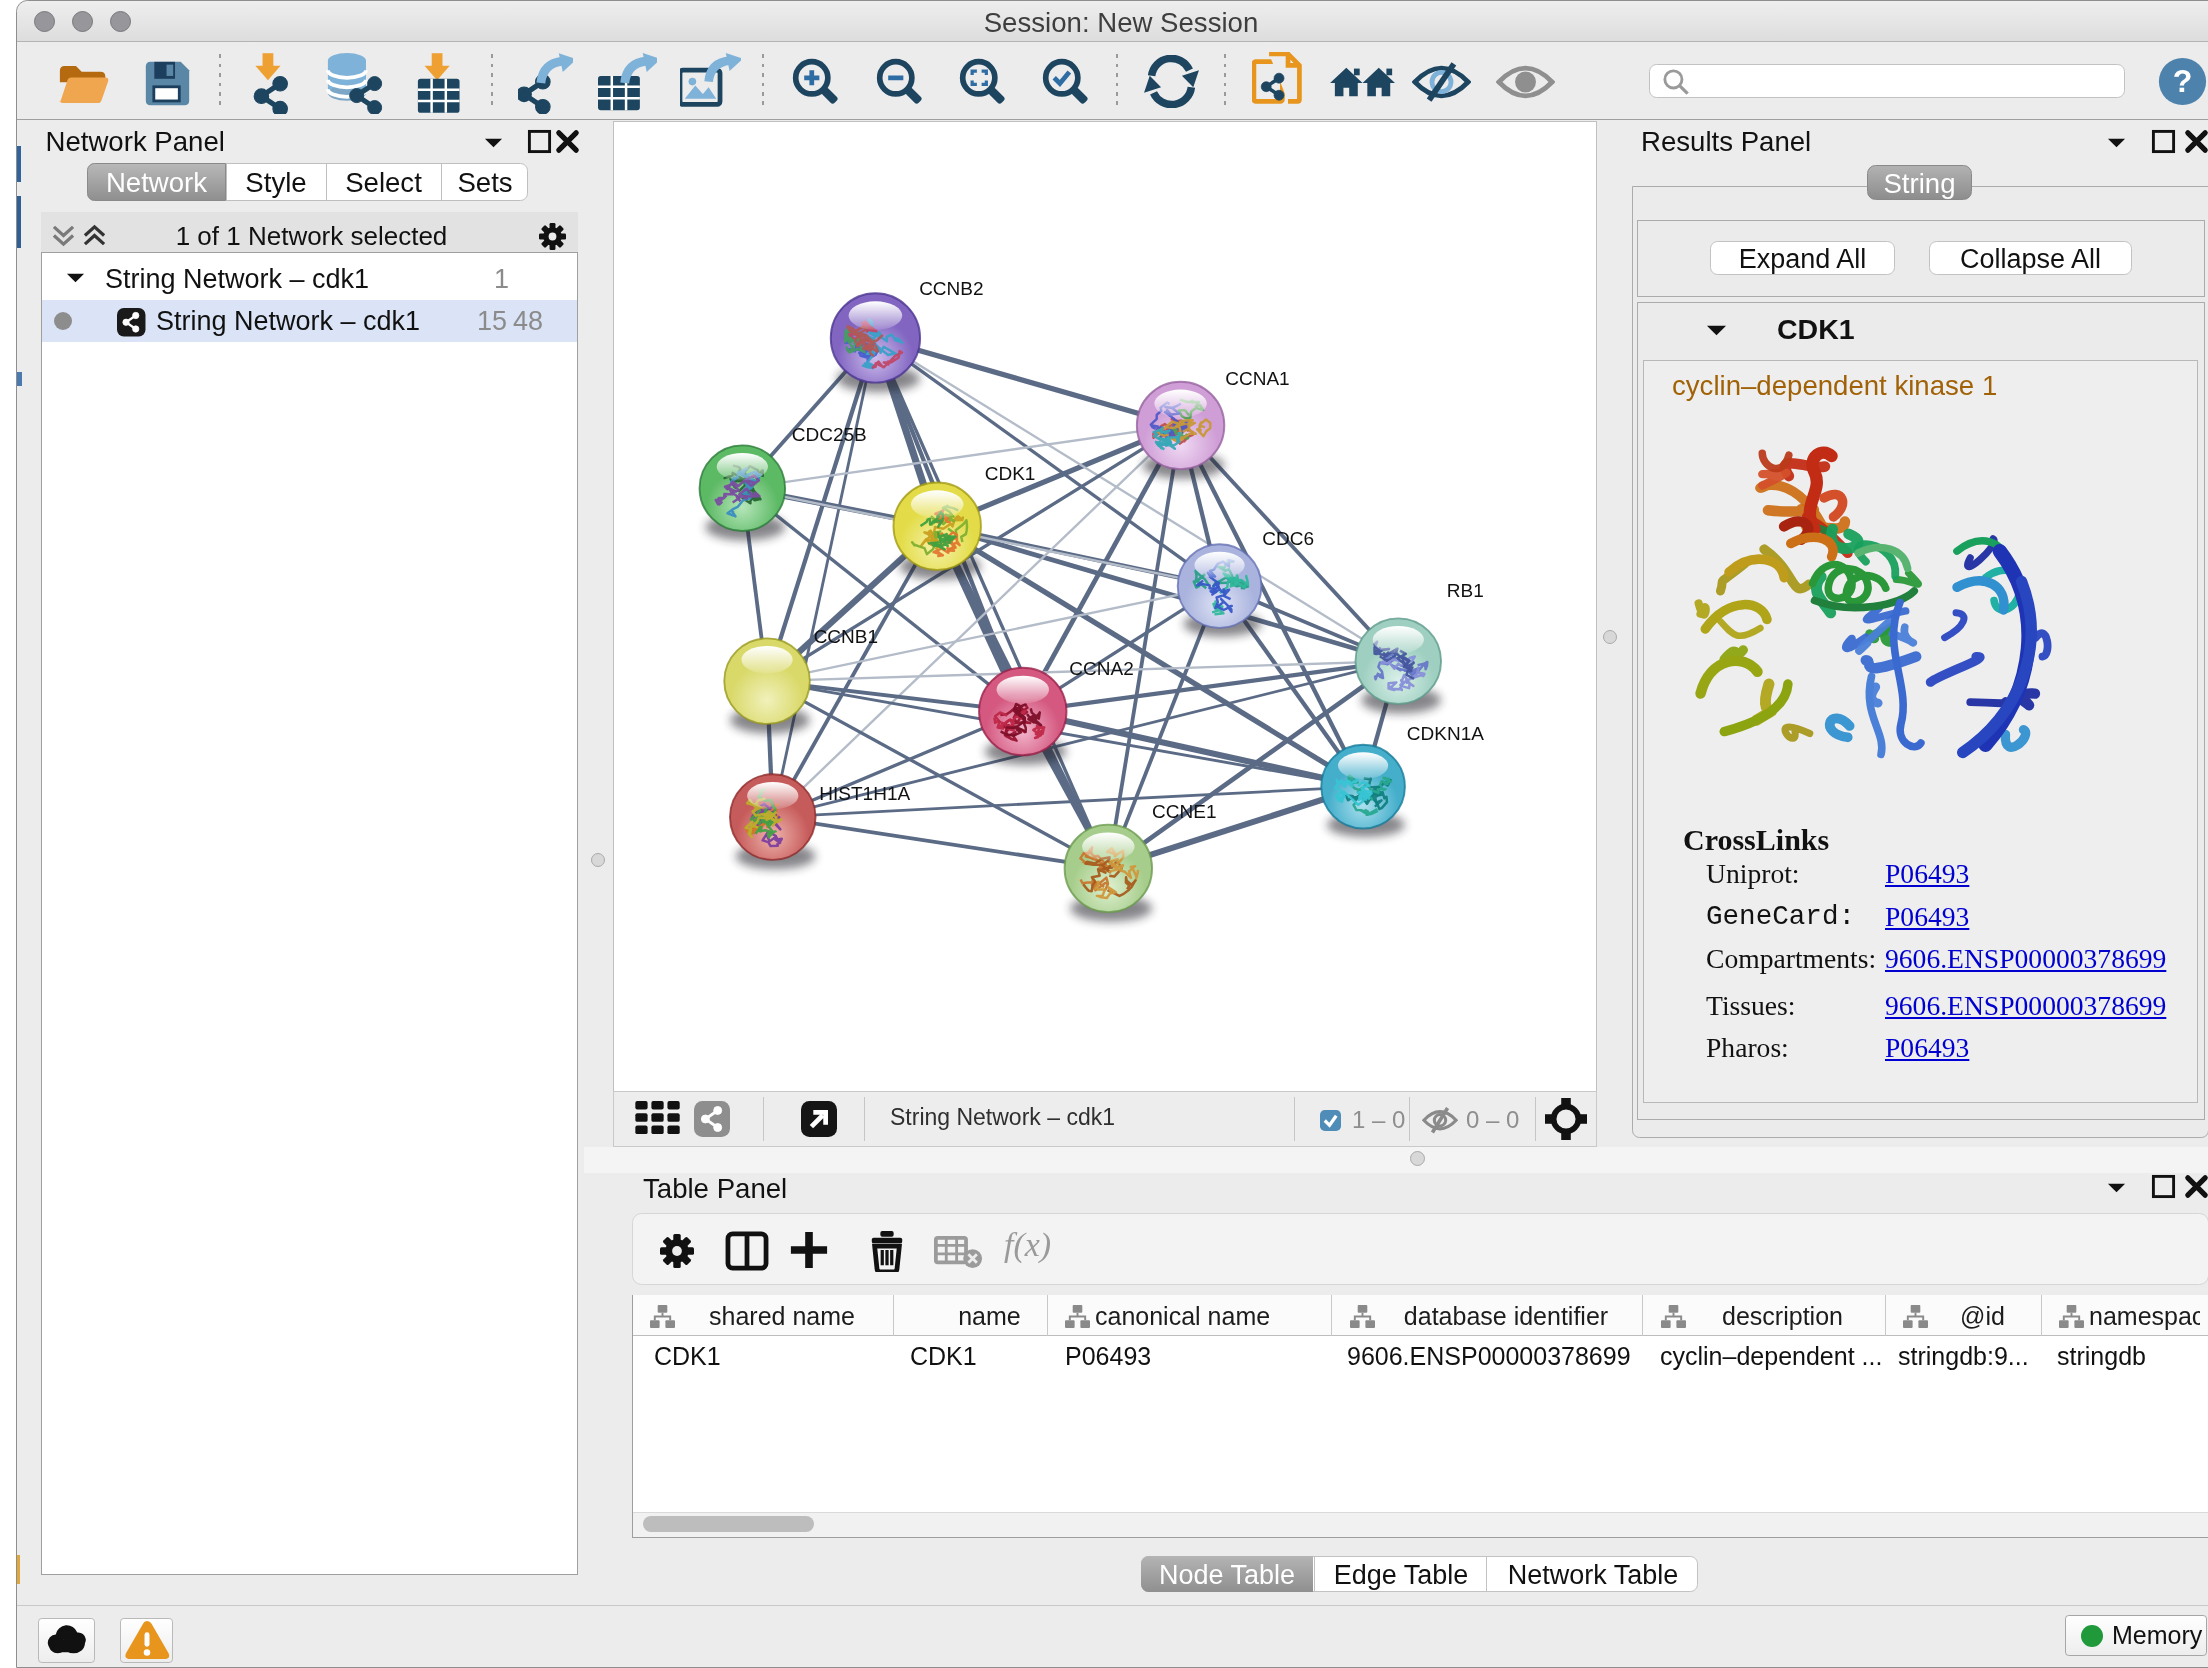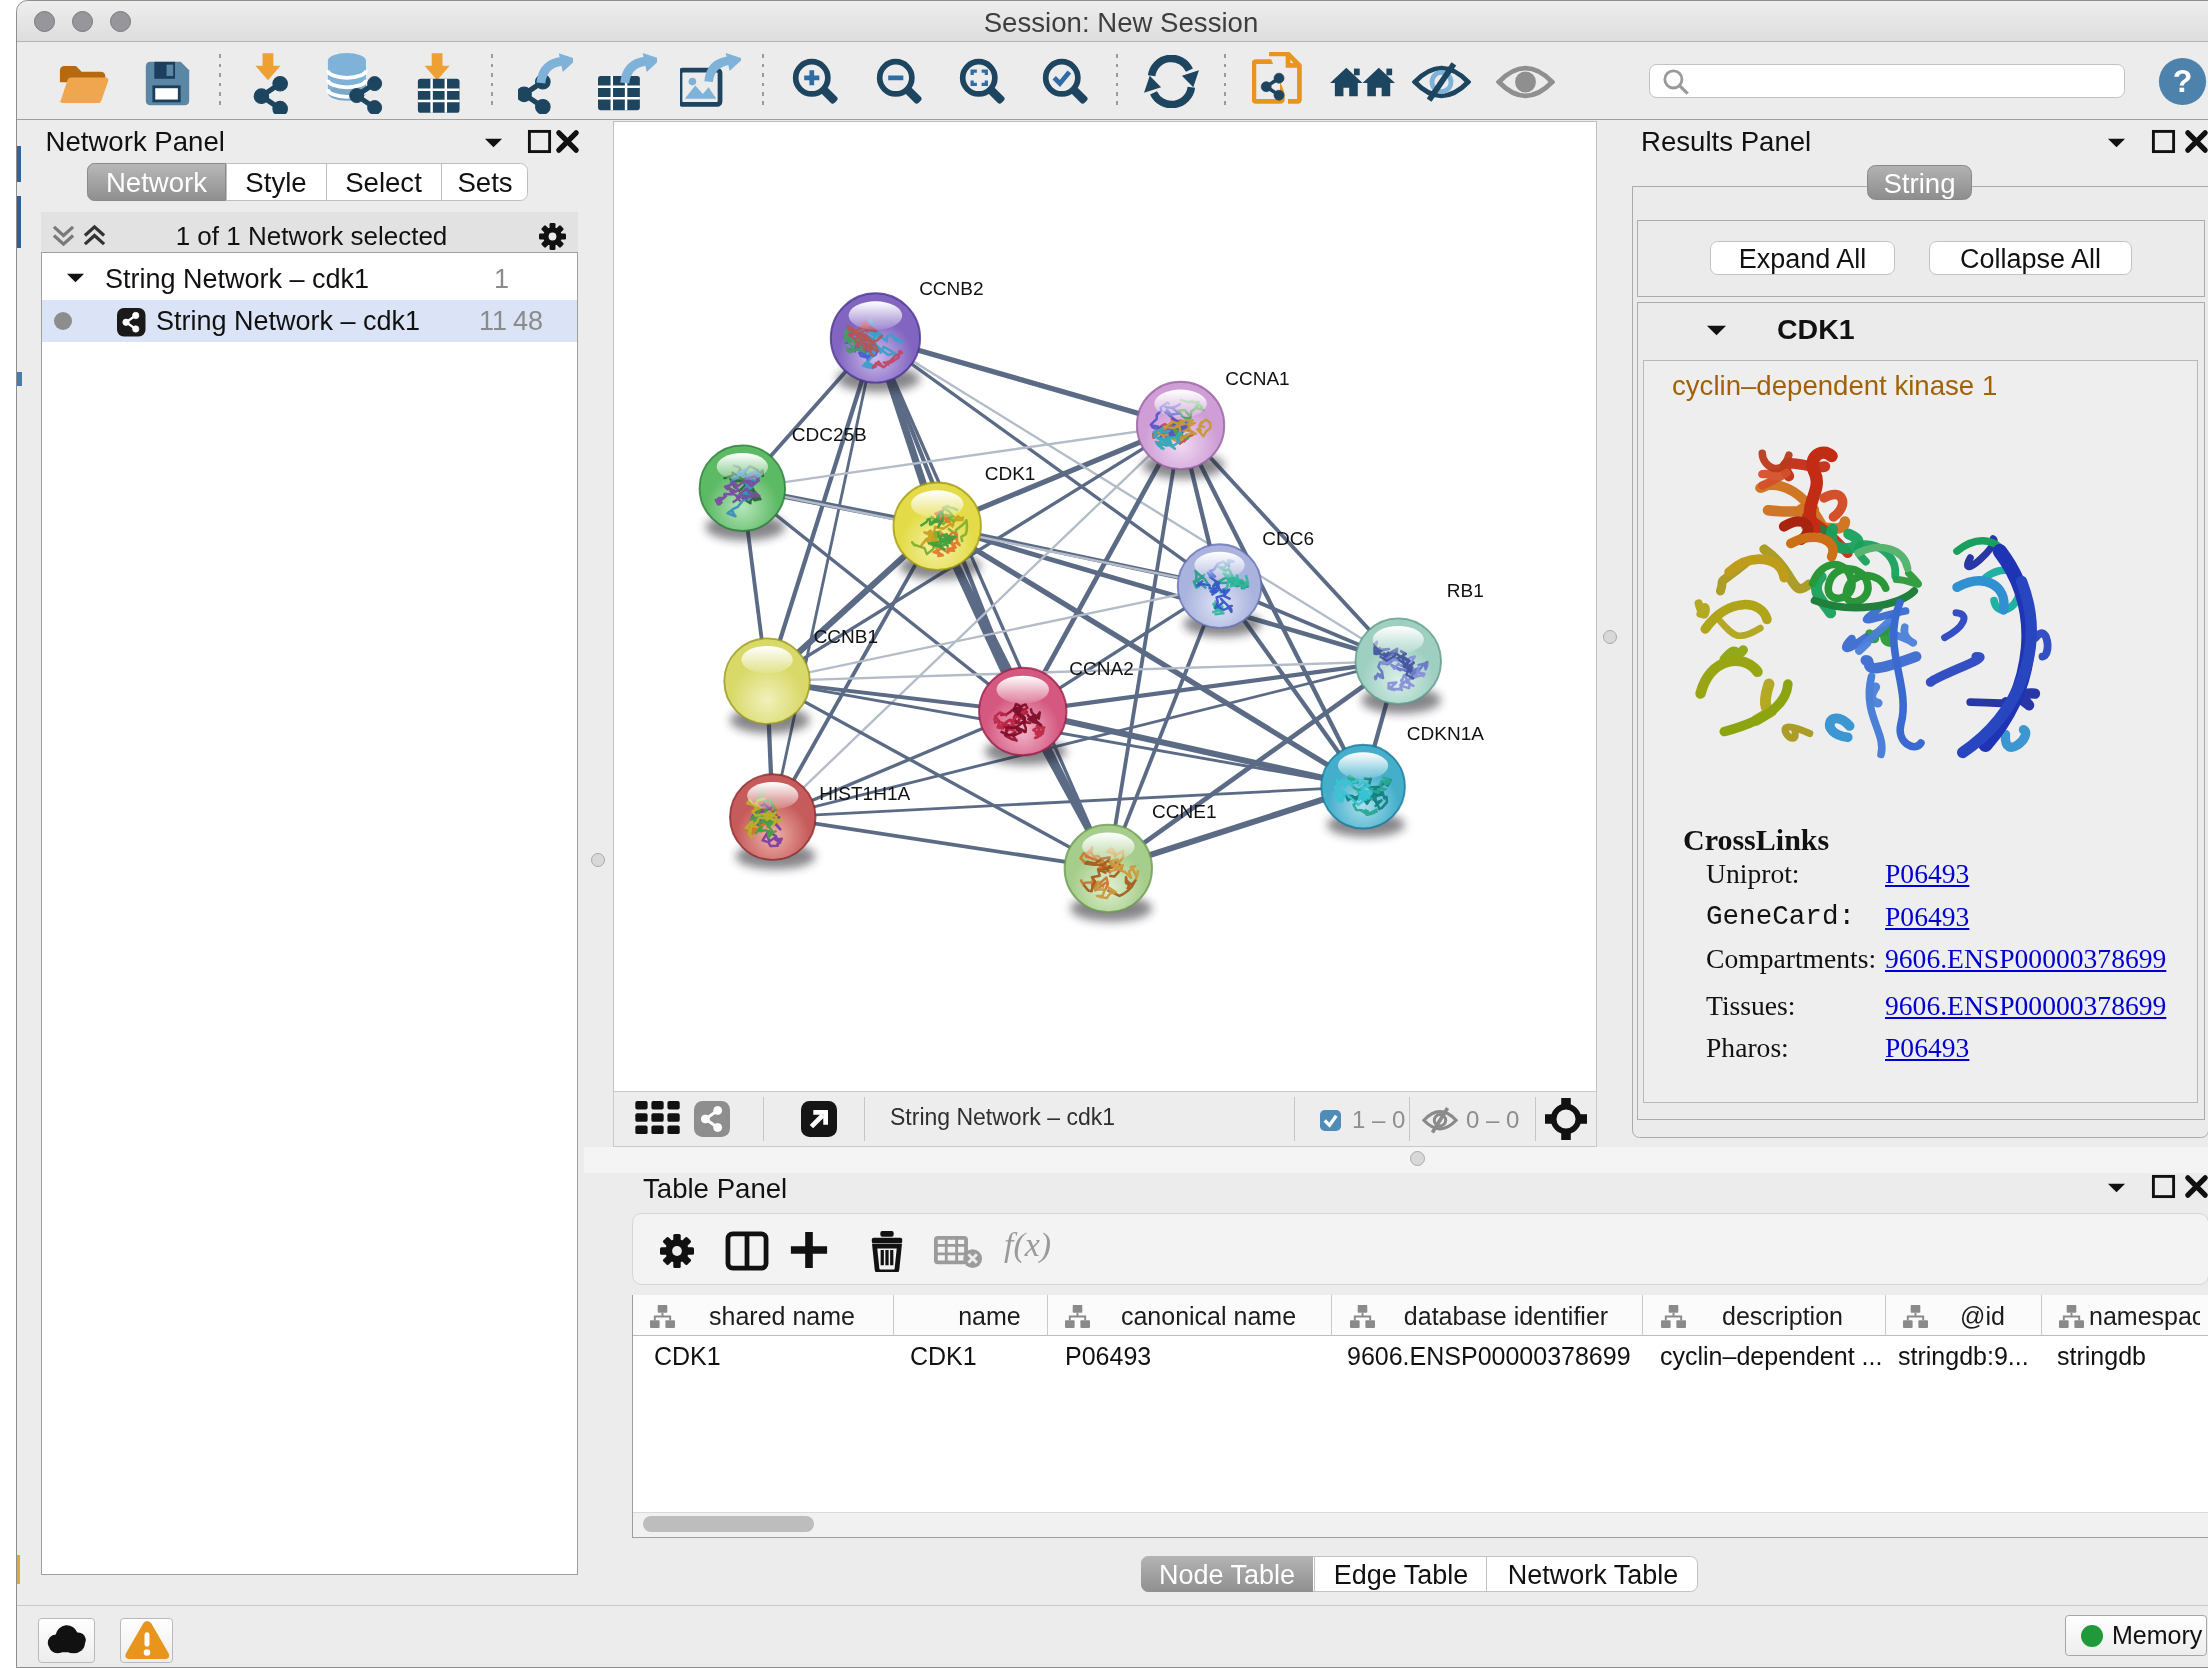--- a/index.html
+++ b/index.html
@@ -222,21 +222,21 @@
         <rect x="0" y="0" width="38" height="38" rx="9" fill="#1a1a1a"></rect>
         <g fill="#ffffff" stroke="#ffffff">
           <circle cx="25" cy="10" r="4.2"></circle>
           <circle cx="25" cy="28" r="4.2"></circle>
           <circle cx="12" cy="19" r="4.2"></circle>
           <path d="M25 10 L12 19 L25 28" fill="none" stroke-width="3"></path>
         </g>
       </g>
     </svg>
 <div class="txt" style="left:139px;top:305px;font-size:27px;color:#111">String Network – cdk1</div>
-<div class="txt" style="left:414px;top:305px;width:76px;text-align:right;font-size:27px;color:#8b8b8b">11</div>
+<div class="txt" style="left:414px;top:305px;width:76px;text-align:right;font-size:27px;color:#8b8b8b">15</div>
 <div class="txt" style="left:462px;top:305px;width:64px;text-align:right;font-size:27px;color:#8b8b8b">48</div>
 <div class="abs" style="left:574px;top:852px;width:14.3px;height:14.3px;border-radius:50%;background:#d8d8d8;border:1px solid #aaaaaa"></div>
 <div class="abs" style="left:596px;top:120px;width:984px;height:971px;background:#ffffff;border:1px solid #c0c0c0"></div>
 <div class="abs" style="left:597px;top:121px;width:982px;height:969px;overflow:hidden">
       <svg width="982" height="969" viewBox="0 0 1033 1019" style="position:absolute;left:0;top:0">
 <defs>
 <radialGradient id="gCCNB2" cx="0.5" cy="0.72" r="0.85">
 <stop offset="0" stop-color="#cdbcec"></stop>
             <stop offset="0.5" stop-color="#8165c1"></stop>
 <stop offset="0.88" stop-color="#8165c1"></stop>
@@ -768,21 +768,21 @@
       <path d="M14 9 v4 M6 17 v-4 h16 v4" stroke="#8a8a8a" stroke-width="2" fill="none"></path>
     </svg>
 <div class="txt" style="left:663px;top:1301px;width:204px;text-align:center;font-size:25px;color:#1c1c1c;overflow:hidden">shared name</div>
 <div class="txt" style="left:924px;top:1301px;width:97px;text-align:center;font-size:25px;color:#1c1c1c;overflow:hidden">name</div>
 <svg style="position:absolute;left:1047px;top:1303px" width="27" height="25" viewBox="0 0 28 26">
       <rect x="9" y="1" width="10" height="8" rx="1" fill="#8a8a8a"></rect>
       <rect x="1" y="17" width="10" height="8" rx="1" fill="#8a8a8a"></rect>
       <rect x="17" y="17" width="10" height="8" rx="1" fill="#8a8a8a"></rect>
       <path d="M14 9 v4 M6 17 v-4 h16 v4" stroke="#8a8a8a" stroke-width="2" fill="none"></path>
     </svg>
-<div class="txt" style="left:1078px;top:1301px;width:227px;text-align:center;font-size:25px;color:#1c1c1c;overflow:hidden">canonical name</div>
+<div class="txt" style="left:1078px;top:1301px;width:227px;font-size:25px;color:#1c1c1c;overflow:hidden">canonical name</div>
 <svg style="position:absolute;left:1332px;top:1303px" width="27" height="25" viewBox="0 0 28 26">
       <rect x="9" y="1" width="10" height="8" rx="1" fill="#8a8a8a"></rect>
       <rect x="1" y="17" width="10" height="8" rx="1" fill="#8a8a8a"></rect>
       <rect x="17" y="17" width="10" height="8" rx="1" fill="#8a8a8a"></rect>
       <path d="M14 9 v4 M6 17 v-4 h16 v4" stroke="#8a8a8a" stroke-width="2" fill="none"></path>
     </svg>
 <div class="txt" style="left:1362px;top:1301px;width:254px;text-align:center;font-size:25px;color:#1c1c1c;overflow:hidden">database identifier</div>
 <svg style="position:absolute;left:1643px;top:1303px" width="27" height="25" viewBox="0 0 28 26">
       <rect x="9" y="1" width="10" height="8" rx="1" fill="#8a8a8a"></rect>
       <rect x="1" y="17" width="10" height="8" rx="1" fill="#8a8a8a"></rect>

